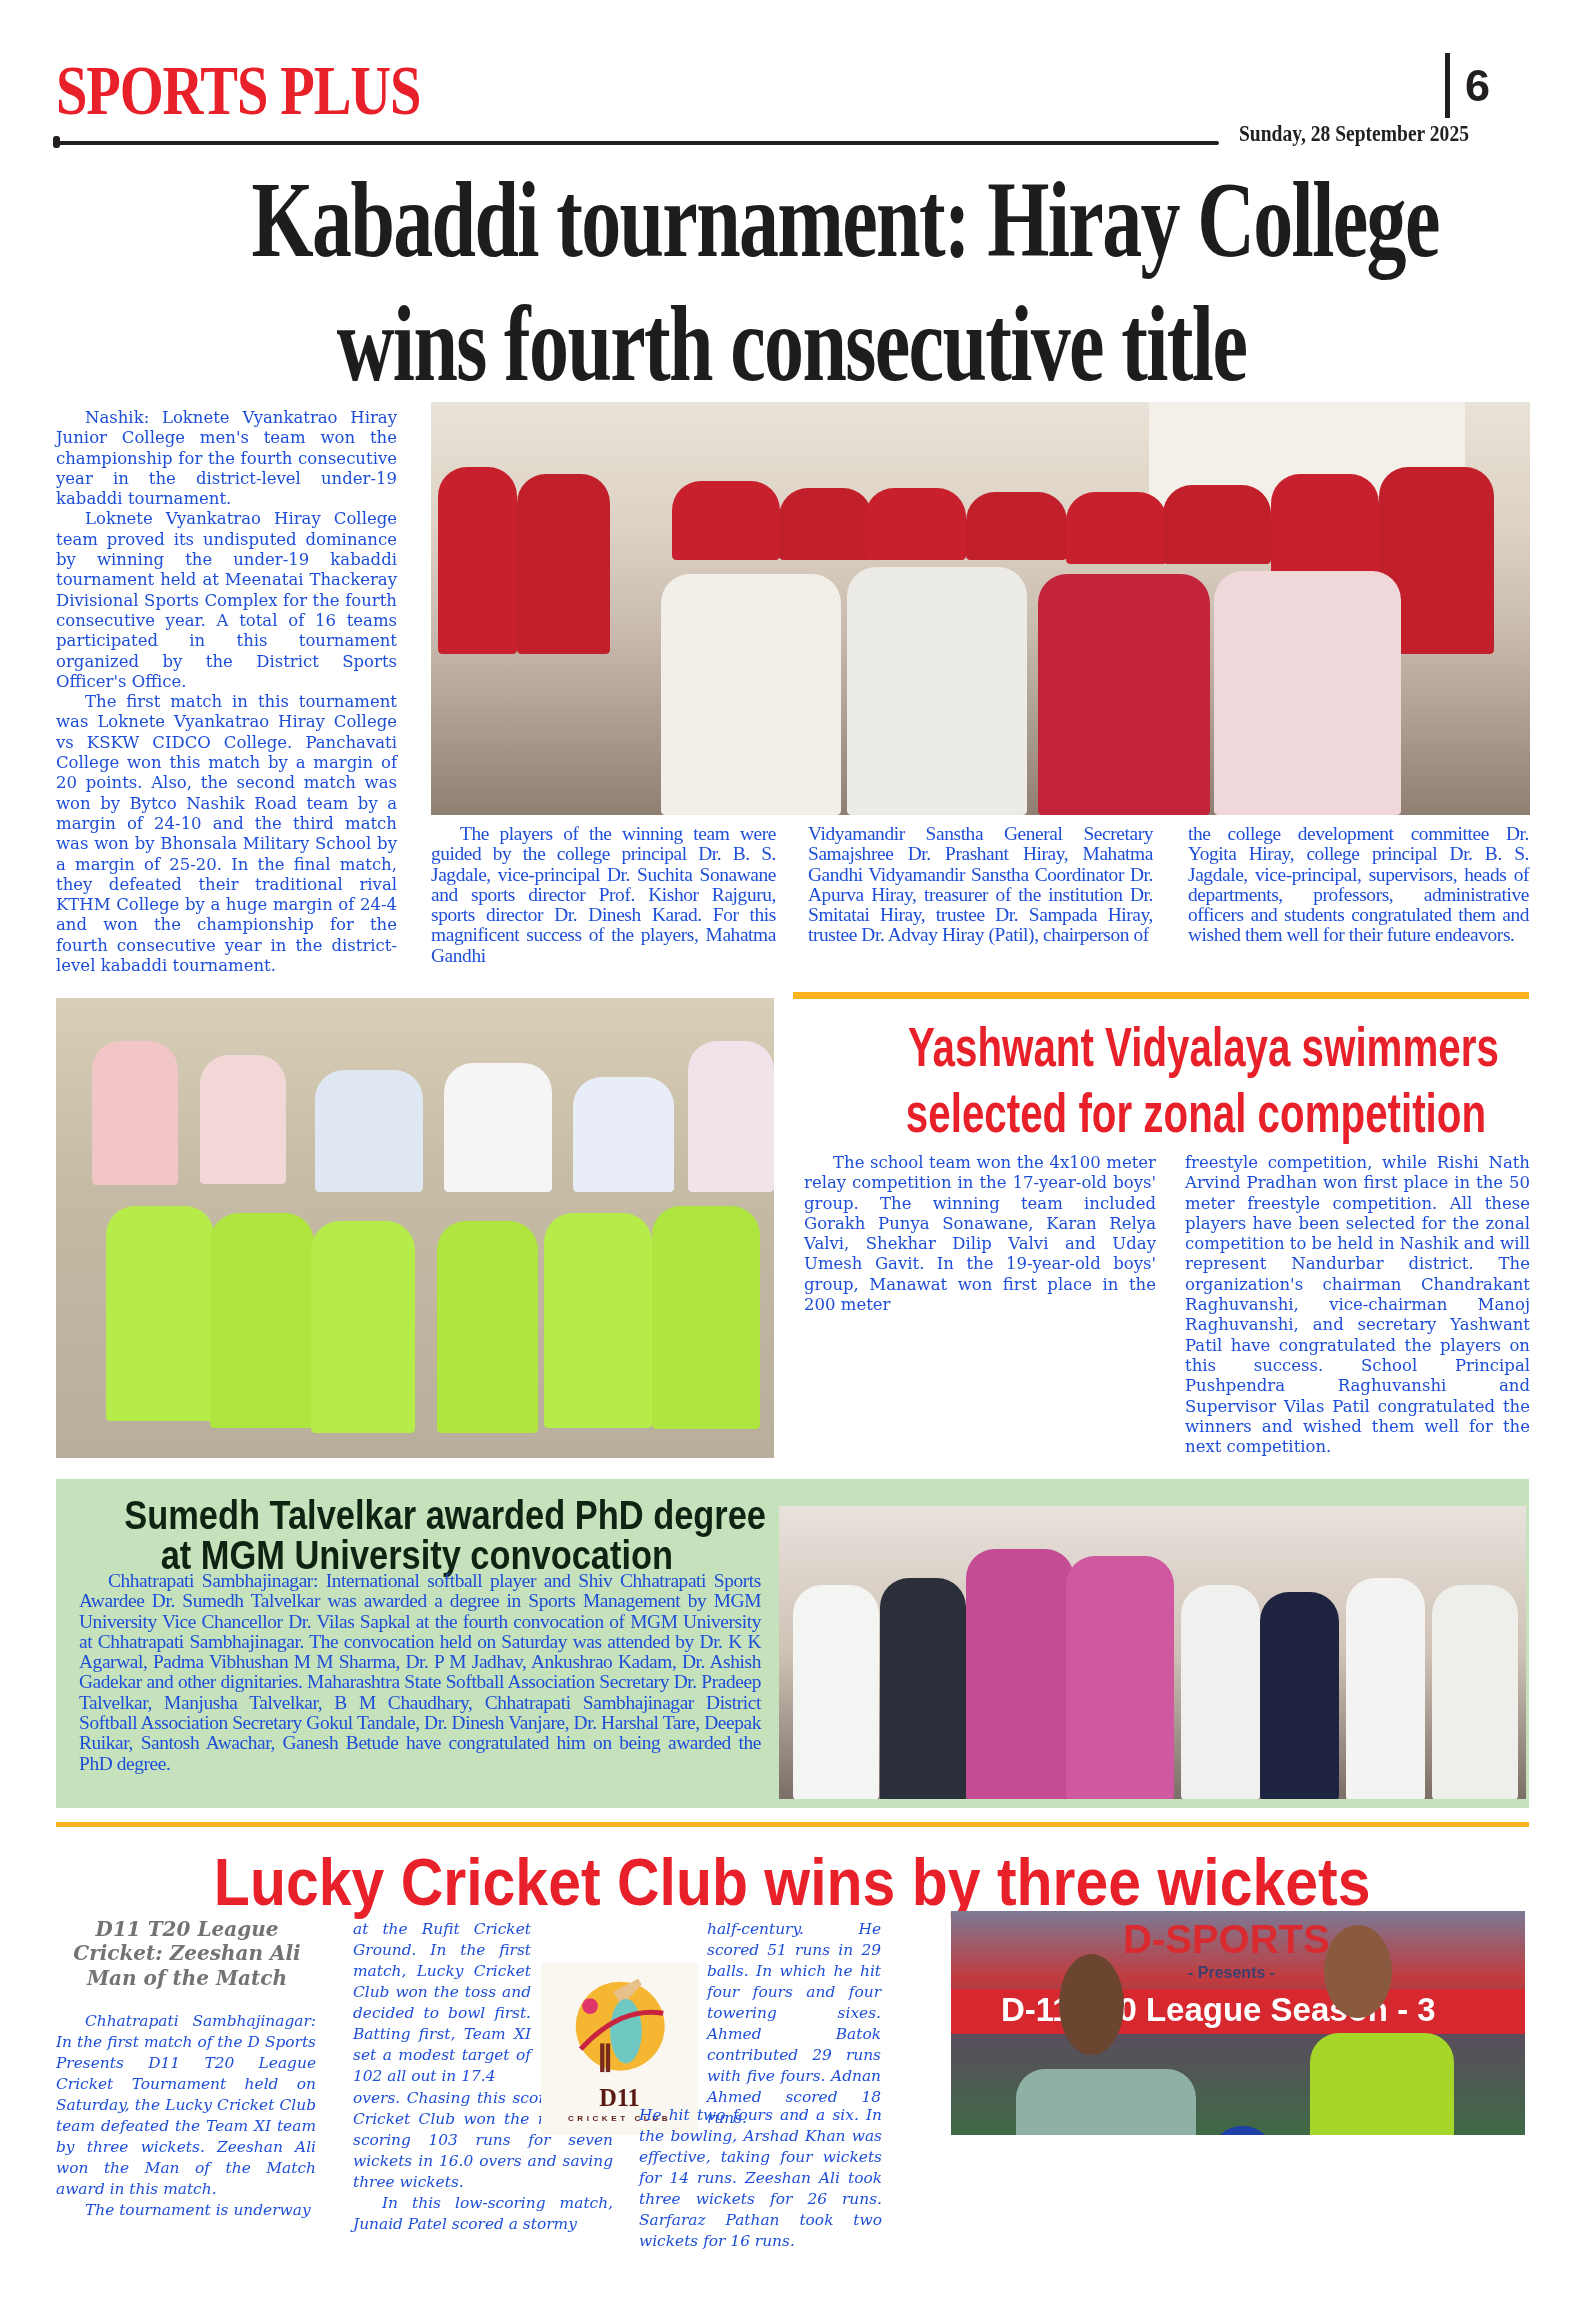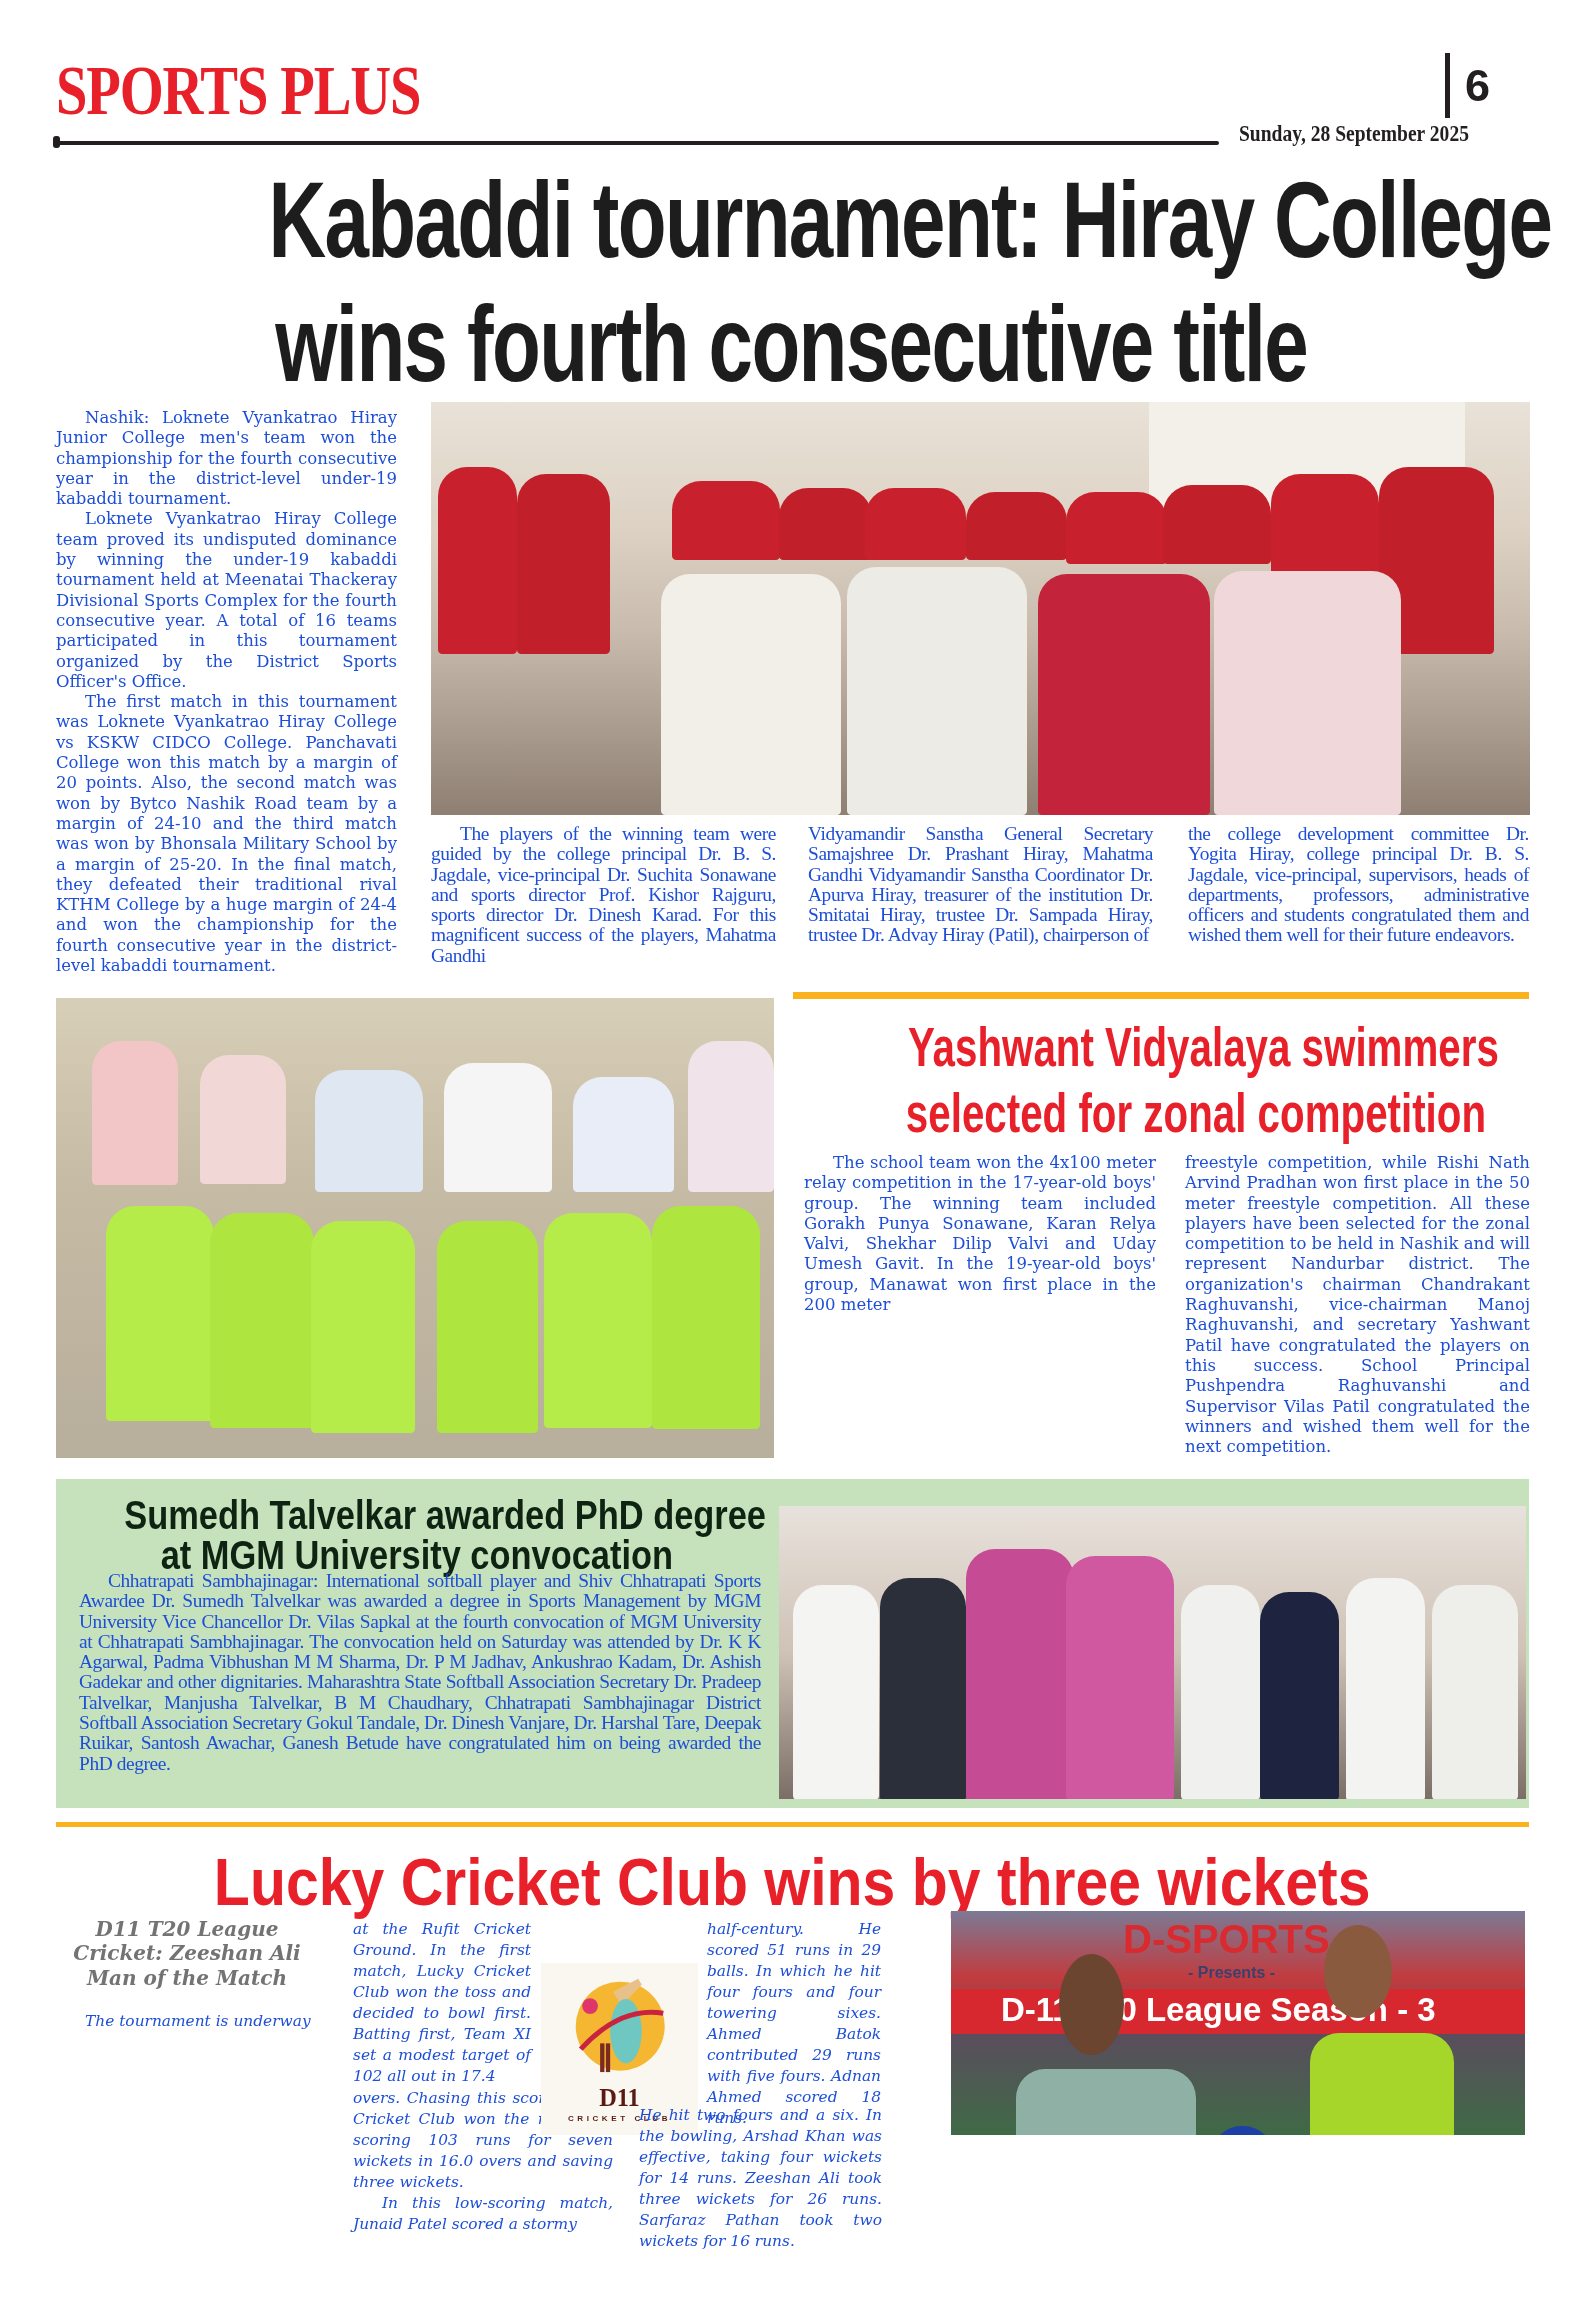--- a/index.html
+++ b/index.html
@@ -11,21 +11,21 @@
   
   .masthead-title { left: 56px; top: 57px; font-family: "Liberation Serif", serif; font-weight: bold;
     font-size: 69px; color: #e8202a; letter-spacing: -1.4px; transform: scaleX(0.82); transform-origin: left top; line-height: 1; }
   .page-bar { left: 1445px; top: 53px; width: 5px; height: 65px; background: #231f20; }
   .page-num { left: 1465px; top: 63px; font-family: "Liberation Sans", sans-serif; font-weight: bold; font-size: 45px; line-height: 1; }
   .rule { left: 56px; top: 141px; width: 1163px; height: 3.6px; background: #231f20; border-radius: 2.2px; }
   .rule-dot { left: 53px; top: 136px; width: 7.2px; height: 11.5px; background: #231f20; border-radius: 2.9px; }
   .date { left: 1239px; top: 121px; font-family: "Liberation Serif", serif; font-weight: bold; font-size: 23px; transform: scaleX(0.85); transform-origin: left top; }
 
   
-  .headline { left: 43px; top: 158px; width: 1497px; text-align: center; font-family: Liberation Sans, sans-serif;
+  .headline { left: 43px; top: 158px; width: 1497px; text-align: center; font-family: Liberation Serif, serif;
     font-weight: bold; font-size: 108px; line-height: 124px; letter-spacing: -2.2px; color: #1d1d1d; }
   .headline span { display: inline-block; transform: scaleX(0.74); transform-origin: center; white-space: nowrap; }
 
   
   .body { font-family: "DejaVu Serif", serif; font-size: 16.5px; line-height: 20.3px; text-align: justify; color: #1d4ed8; }
   .body p { text-indent: 29px; }
   .cond { font-family: "Liberation Serif", serif; font-size: 19.4px; line-height: 20.3px; letter-spacing: -0.4px; }
 
   .col1 { left: 56px; top: 408px; width: 341px; }
   .photo-kabaddi { left: 431px; top: 402px; width: 1099px; height: 413px; }
@@ -180,20 +180,21 @@
 </div>
 
 <div class="abs orange-rule-2"></div>
 
 <div class="abs headline4">
   <span>Lucky Cricket Club wins by three wickets</span>
 </div>
 <div class="abs subhead">D11 T20 League Cricket: Zeeshan Ali Man of the Match</div>
 
 <div class="abs body small col8">
+  <p>Chhatrapati Sambhajinagar: In the first match of the D Sports Presents D11 T20 League Cricket Tournament held on Saturday, the Lucky Cricket Club team defeated the Team XI team by three wickets. Zeeshan Ali won the Man of the Match award in this match.</p>
   <p>The tournament is underway</p>
 </div>
 <div class="abs body small col9">
   <p style="text-indent:0">at the Rufit Cricket Ground. In the first match, Lucky Cricket Club won the toss and decided to bowl first. Batting first, Team XI set a modest target of 102 all out in 17.4</p>
 </div>
 <div class="abs body small col9b">
   <p style="text-indent:0">overs. Chasing this score, Lucky Cricket Club won the match by scoring 103 runs for seven wickets in 16.0 overs and saving three wickets.</p>
   <p>In this low-scoring match, Junaid Patel scored a stormy</p>
 </div>
 

